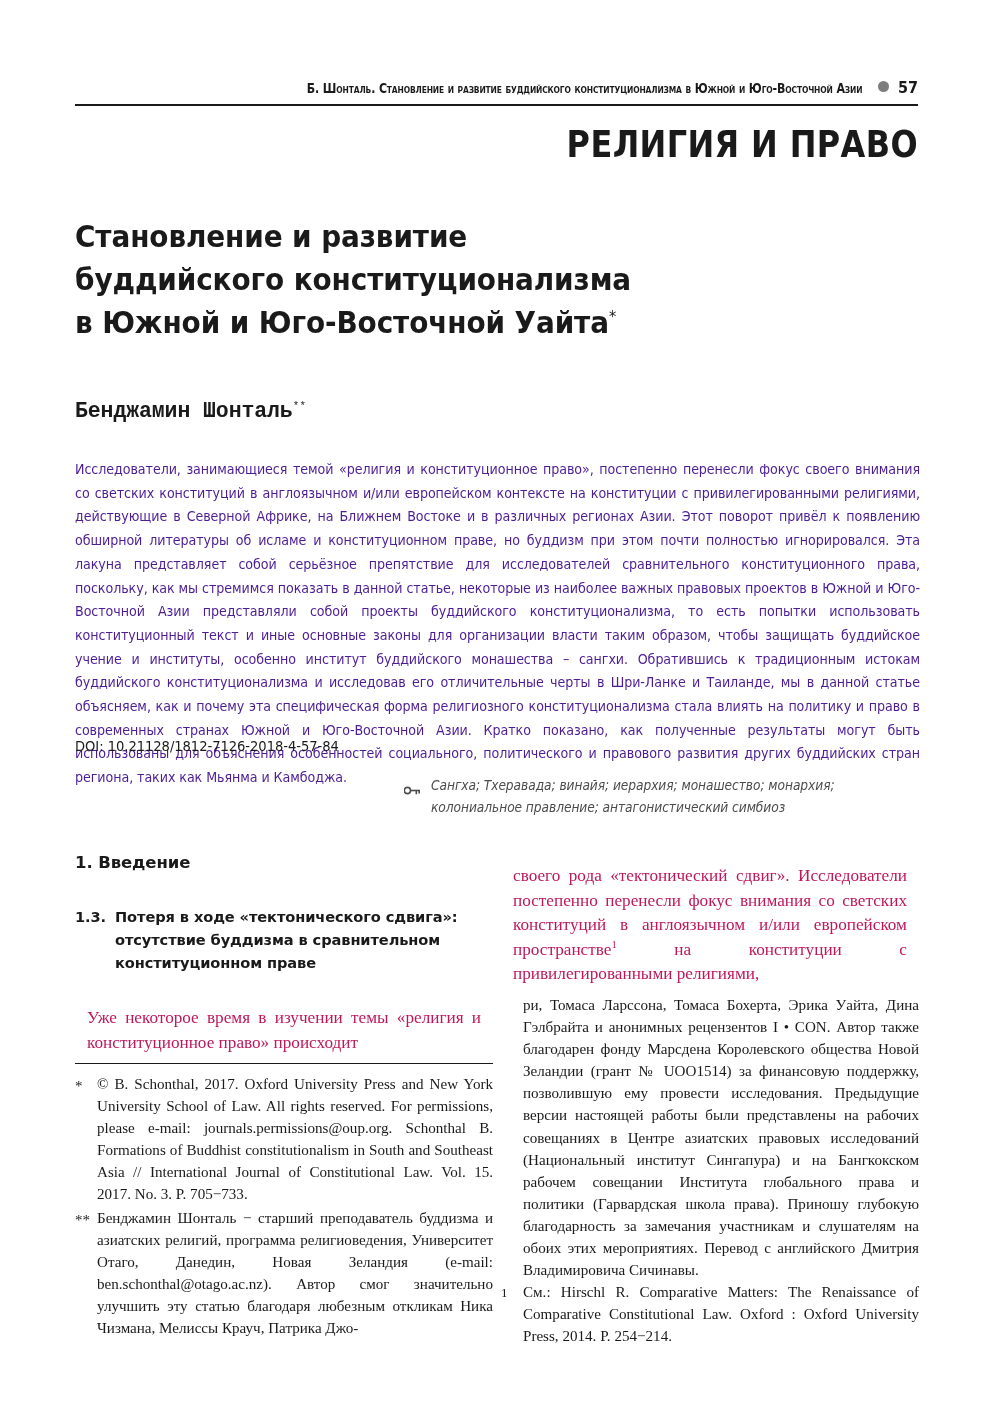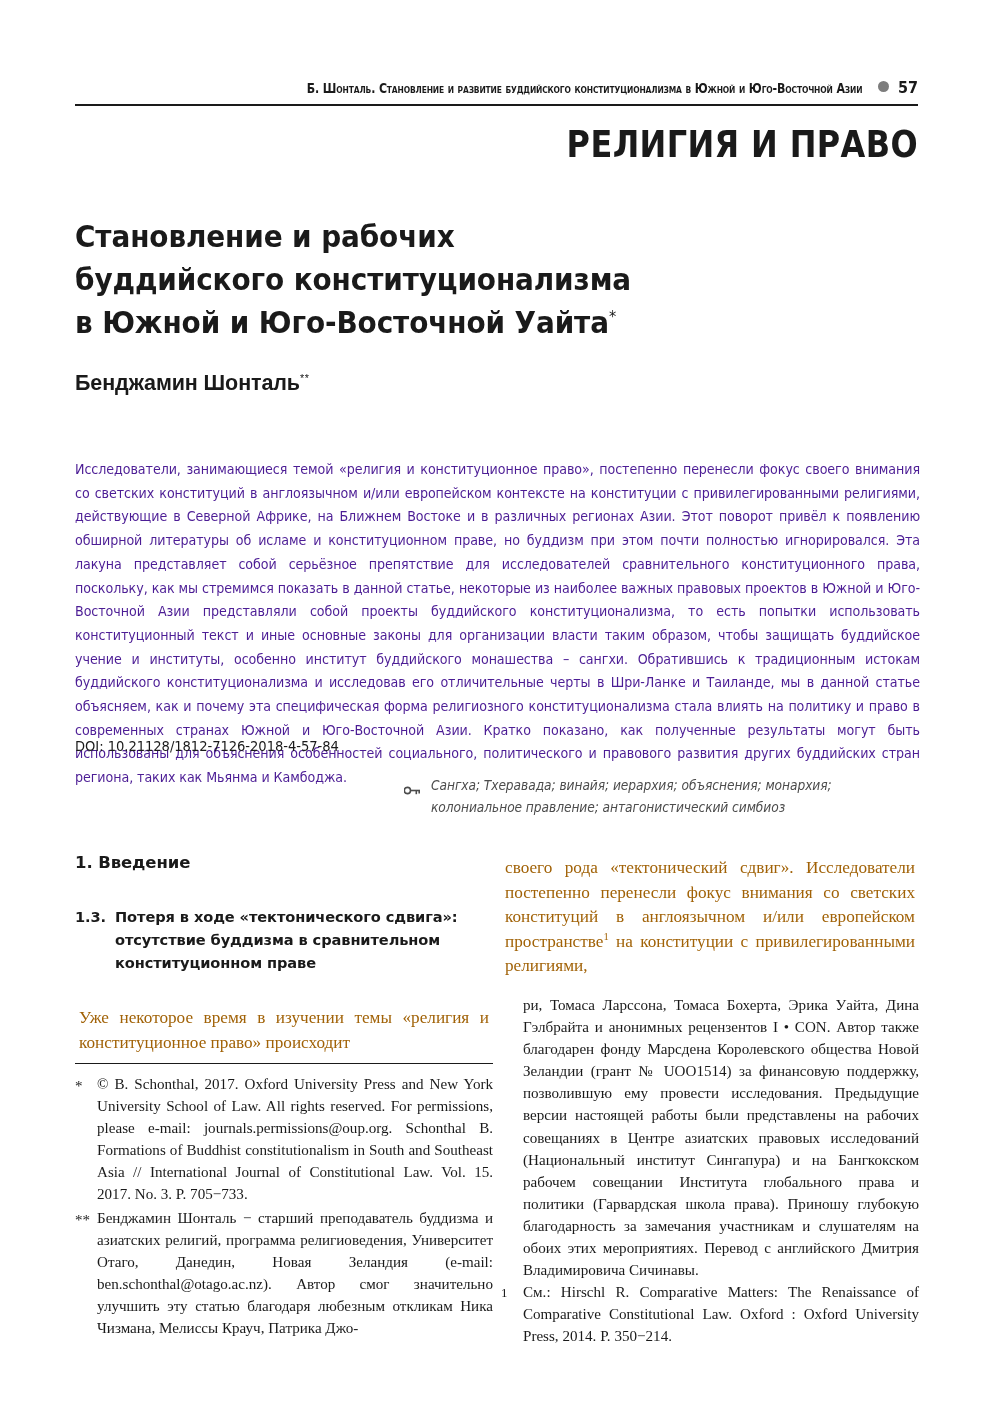--- a/index.html
+++ b/index.html
@@ -106,22 +106,22 @@
   .title sup {
     font-size: 0.52em;
     font-weight: 400;
     vertical-align: super;
     line-height: 0;
   }
 
   .author {
     position: absolute;
     left: 75px;
-    top: 371px;
-    font-family: Liberation Sans, sans-serif;
+    top: 399px;
+    font-family: Liberation Mono, monospace;
     font-weight: 700;
     font-size: 21.5px;
     color: #1a1a1a;
     letter-spacing: -0.1px;
   }
   .author sup {
     font-size: 0.5em;
     font-weight: 400;
     vertical-align: super;
     line-height: 0;
@@ -201,27 +201,27 @@
     line-height: 23px;
     color: #1a1a1a;
     letter-spacing: -0.1px;
     display: flex;
     gap: 9px;
   }
   h3.subsect .num { flex: none; }
   h3.subsect .txt { display: block; }
 
   p.body {
-    margin: 4px;
+    margin: 12px;
     font-family: "Liberation Serif", serif;
     font-size: 17.2px;
     line-height: 24.6px;
     text-align: justify;
     text-align-last: left;
-    color: #a16207;
+    color: #be185d;
   }
   p.body.first-left { margin-top: 32px; }
   p.body sup {
     font-size: 0.62em;
     vertical-align: super;
     line-height: 0;
   }
 
   
   .fn-rule {
@@ -280,21 +280,21 @@
   <div class="runhead">
     <span class="runhead-title">Б. Шонталь. Становление и развитие буддийского конституционализма в Южной и Юго-Восточной Азии</span>
     <span class="runhead-dot"></span>
     <span class="runhead-page">57</span>
   </div>
   <div class="rule-top"></div>
 
   <div class="banner">РЕЛИГИЯ И ПРАВО</div>
 
   <div class="title">
-    <span>Становление и рабочих</span><br>
+    <span>Становление и развитие</span><br>
     <span>буддийского конституционализма</span><br>
     <span>в Южной и Юго-Восточной Уайта</span><sup>*</sup>
   </div>
 
   <div class="author">
     <span>Бенджамин Шонталь</span><sup>**</sup>
   </div>
 
   <div class="abstract">Исследователи, занимающиеся темой «религия и конституционное право», постепенно перенесли фокус своего внимания со светских конституций в англоязычном и/или европейском контексте на конституции с привилегированными религиями, действующие в Северной Африке, на Ближнем Востоке и в различных регионах Азии. Этот поворот привёл к появлению обширной литературы об исламе и конституционном праве, но буддизм при этом почти полностью игнорировался. Эта лакуна представляет собой серьёзное препятствие для исследователей сравнительного конституционного права, поскольку, как мы стремимся показать в данной статье, некоторые из наиболее важных правовых проектов в Южной и Юго-Восточной Азии представляли собой проекты буддийского конституционализма, то есть попытки использовать конституционный текст и иные основные законы для организации власти таким образом, чтобы защищать буддийское учение и институты, особенно институт буддийского монашества – сангхи. Обратившись к традиционным истокам буддийского конституционализма и исследовав его отличительные черты в Шри-Ланке и Таиланде, мы в данной статье объясняем, как и почему эта специфическая форма религиозного конституционализма стала влиять на политику и право в современных странах Южной и Юго-Восточной Азии. Кратко показано, как полученные результаты могут быть использованы для объяснения особенностей социального, политического и правового развития других буддийских стран региона, таких как Мьянма и Камбоджа.</div>
 
@@ -302,21 +302,21 @@
 
   <div class="keywords">
     <span class="key-icon">
       <svg width="17" height="9" viewBox="0 0 17 9" aria-hidden="true">
         <circle cx="3.4" cy="4.5" r="3.1" fill="none" stroke="#4c4c4c" stroke-width="1.6"></circle>
         <line x1="6.4" y1="4.5" x2="16" y2="4.5" stroke="#4c4c4c" stroke-width="1.6"></line>
         <line x1="12.3" y1="4.5" x2="12.3" y2="8.2" stroke="#4c4c4c" stroke-width="1.6"></line>
         <line x1="15.2" y1="4.5" x2="15.2" y2="7.4" stroke="#4c4c4c" stroke-width="1.6"></line>
       </svg>
     </span>
-    <span class="keywords-text">Сангха; Тхеравада; винайя; иерархия; объяснения; монархия; колониальное правление; антагонистический симбиоз</span>
+    <span class="keywords-text">Сангха; Тхеравада; винайя; иерархия; монашество; монархия; колониальное правление; антагонистический симбиоз</span>
   </div>
 
   <div class="col col-left">
     <h2 class="sect">1. Введение</h2>
     <h3 class="subsect">
       <span class="num">1.3.</span>
       <span class="txt">Потеря в ходе «тектонического сдвига»: отсутствие буддизма в сравнительном конституционном праве</span>
     </h3>
     <p class="body first-left">Уже некоторое время в изучении темы «религия и конституционное право» происходит</p>
   </div>
@@ -335,17 +335,17 @@
     <div class="fn">
       <span class="fn-mark star">**</span>
       <span class="fn-body">Бенджамин Шонталь − старший преподаватель буддизма и азиатских религий, программа религиоведения, Университет Отаго, Данедин, Новая Зеландия (e-mail: ben.schonthal@otago.ac.nz). Автор смог значительно улучшить эту статью благодаря любезным откликам Ника Чизмана, Мелиссы Крауч, Патрика Джо-</span>
     </div>
   </div>
 
   <div class="footnotes fn-right">
     <div class="cont">ри, Томаса Ларссона, Томаса Бохерта, Эрика Уайта, Дина Гэлбрайта и анонимных рецензентов I • CON. Автор также благодарен фонду Марсдена Королевского общества Новой Зеландии (грант № UOO1514) за финансовую поддержку, позволившую ему провести исследования. Предыдущие версии настоящей работы были представлены на рабочих совещаниях в Центре азиатских правовых исследований (Национальный институт Сингапура) и на Бангкокском рабочем совещании Института глобального права и политики (Гарвардская школа права). Приношу глубокую благодарность за замечания участникам и слушателям на обоих этих мероприятиях. Перевод с английского Дмитрия Владимировича Сичинавы.</div>
     <div class="fn">
       <span class="fn-mark">1</span>
-      <span class="fn-body">См.: Hirschl R. Comparative Matters: The Renaissance of Comparative Constitutional Law. Oxford : Oxford University Press, 2014. P. 350−214.</span>
+      <span class="fn-body">См.: Hirschl R. Comparative Matters: The Renaissance of Comparative Constitutional Law. Oxford : Oxford University Press, 2014. P. 254−214.</span>
     </div>
   </div>
 
 </div>
 
 </body></html>

